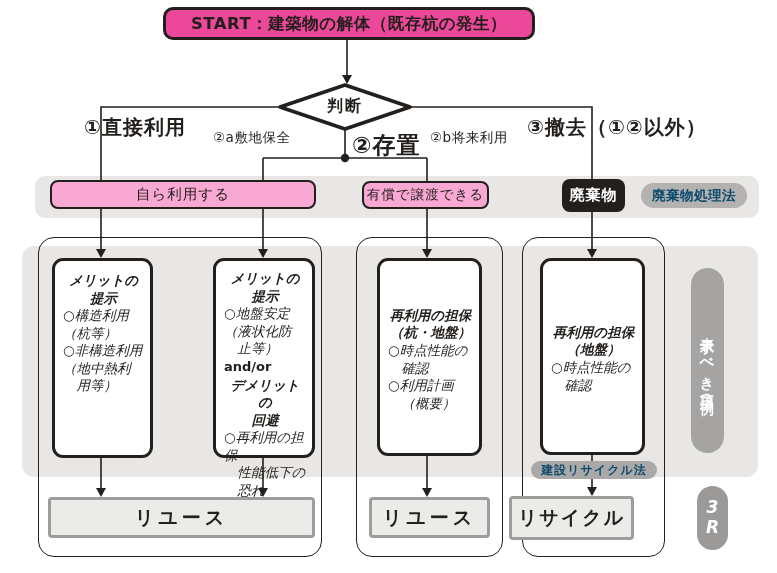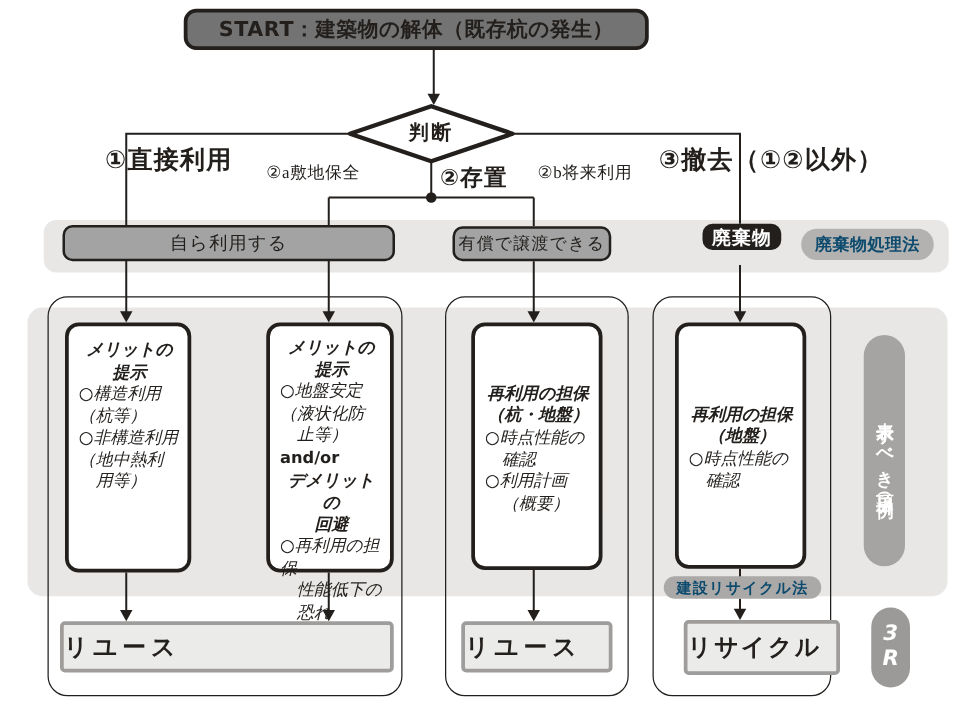--- a/index.html
+++ b/index.html
@@ -1,38 +1,38 @@
 <!DOCTYPE html>
 <html><head>
 <meta charset="utf-8">
 <style>
   html,body{margin:0;padding:0;background:#fff;}
   body{font-family:"DejaVu Sans","Liberation Sans",sans-serif;color:#221f1c;}
   #canvas{position:relative;width:777px;height:573px;background:#fff;overflow:hidden;}
   .abs{position:absolute;box-sizing:border-box;}
   .pre{white-space:pre-line;font-style:italic;}
   
-  .start-box{left:147px;top:7px;width:372px;height:33px;border:3px solid #221f1c;border-radius:10px;
-    background:#737373;display:flex;align-items:center;justify-content:center;
+  .start-box{left:163px;top:7px;width:372px;height:33px;border:3px solid #221f1c;border-radius:10px;
+    background:#ec4899;display:flex;align-items:center;justify-content:center;
     font-weight:bold;font-size:16.5px;letter-spacing:.5px;z-index:5;}
   
   .lbl{z-index:5;}
   .lbl-big{font-size:20px;font-weight:bold;letter-spacing:1px;margin-top:40px;}
-  .lbl-small{font-size:13.5px;letter-spacing:.5px;font-family:Liberation Serif, serif;}
-  .lbl-med{font-size:18px;font-weight:bold;letter-spacing:1px;}
+  .lbl-small{font-size:13.5px;letter-spacing:.5px;}
+  .lbl-med{font-size:23px;font-weight:bold;letter-spacing:1px;}
   .decision-text{left:280px;top:96px;width:130px;text-align:center;font-weight:bold;font-size:16px;
     letter-spacing:2px;z-index:6;}
   
   .band{left:35px;top:176px;width:724px;height:42px;background:#e8e7e5;border-radius:10px;z-index:1;}
-  .band-box{border:2.5px solid #221f1c;border-radius:8px;background:#a3a3a3;display:flex;
+  .band-box{border:2.5px solid #221f1c;border-radius:8px;background:#f9a8d4;display:flex;
     align-items:center;justify-content:center;font-size:14.5px;letter-spacing:1px;z-index:5;}
   .self-use{left:50px;top:180px;width:266px;height:29px;}
   .paid{left:362px;top:181px;width:127px;height:28px;font-size:13.5px;justify-content:center;}
-  .waste{left:562px;top:179px;width:63px;height:21px;background:#221f1c;color:#fff;
-    border-radius:8px;display:flex;align-items:flex-end;justify-content:center;
+  .waste{left:562px;top:179px;width:63px;height:33px;background:#221f1c;color:#fff;
+    border-radius:8px;display:flex;align-items:center;justify-content:center;
     font-weight:bold;font-size:15px;letter-spacing:1px;z-index:5;}
   .pill{background:#b3b2b0;color:#0c4a6e;border-radius:14px;display:flex;align-items:center;
     justify-content:center;font-weight:bold;z-index:5;}
   .waste-law{left:641px;top:183px;width:106px;height:25px;font-size:13.5px;letter-spacing:.5px;}
   
   .panel{left:22px;top:246px;width:736px;height:231px;background:#e8e7e5;border-radius:12px;z-index:1;}
   
   .group{border:1.8px solid #221f1c;border-radius:16px;background:transparent;z-index:2;}
   .g1{left:38px;top:237px;width:284px;height:320px;}
   .g2{left:356px;top:237px;width:147px;height:320px;}
@@ -45,25 +45,25 @@
   .c3{left:377px;top:258px;width:105px;height:198px;display:flex;flex-direction:column;justify-content:center;}
   .c4{left:540px;top:258px;width:105px;height:197px;display:flex;flex-direction:column;justify-content:center;}
   .col-title{font-weight:bold;text-align:center;}
   .col-body{text-align:left;}
   .andor{font-weight:bold;text-align:left;font-size:13px;margin:1px 0;}
   
   .recycle-law{left:531px;top:461px;width:126px;height:18px;font-size:12px;letter-spacing:1px;
     background:#aaa9a7;border-radius:9px;}
   
   .outcome{background:#ebebea;border:3.5px solid #9e9d9b;border-radius:4px;display:flex;
-    align-items:center;font-weight:bold;font-size:19px;
+    align-items:center;justify-content:center;font-weight:bold;font-size:19px;
     letter-spacing:4px;z-index:4;}
   .reuse1{left:48px;top:497px;width:267px;height:41px;}
   .reuse2{left:369px;top:497px;width:121px;height:41px;}
-  .recycle{left:547px;top:496px;width:125px;height:44px;letter-spacing:2px;}
+  .recycle{left:509px;top:496px;width:125px;height:44px;letter-spacing:2px;}
   
   .v-pill{left:691px;top:268px;width:33px;height:185px;background:#a5a4a2;border-radius:17px;
     color:#fff;font-weight:bold;font-size:14px;display:flex;align-items:center;justify-content:center;
     writing-mode:vertical-rl;letter-spacing:2px;z-index:3;}
   .three-r{left:697px;top:486px;width:31px;height:64px;background:#9b9a98;border-radius:16px;
     color:#fff;font-weight:bold;font-size:17px;line-height:1.15;text-align:center;
     display:flex;align-items:center;justify-content:center;z-index:3;}
   svg.wires{left:0;top:0;z-index:3;pointer-events:none;}
 </style>
 </head>

